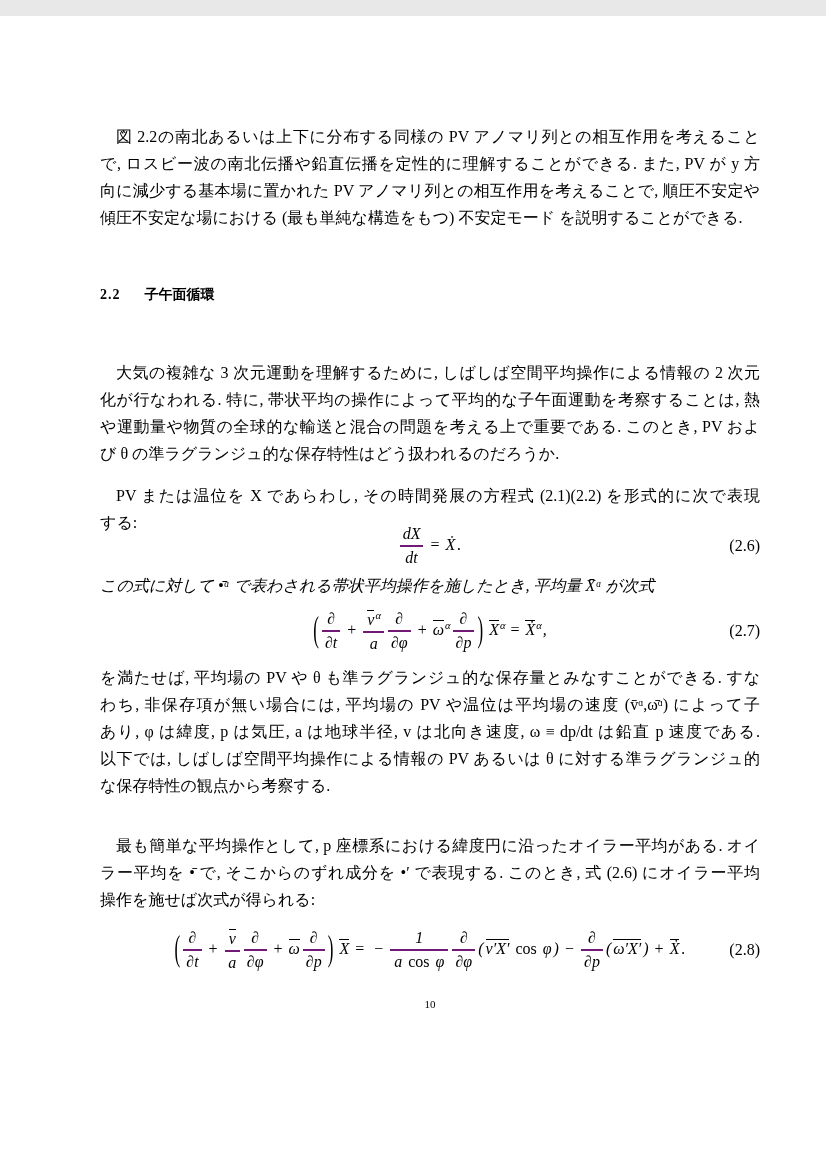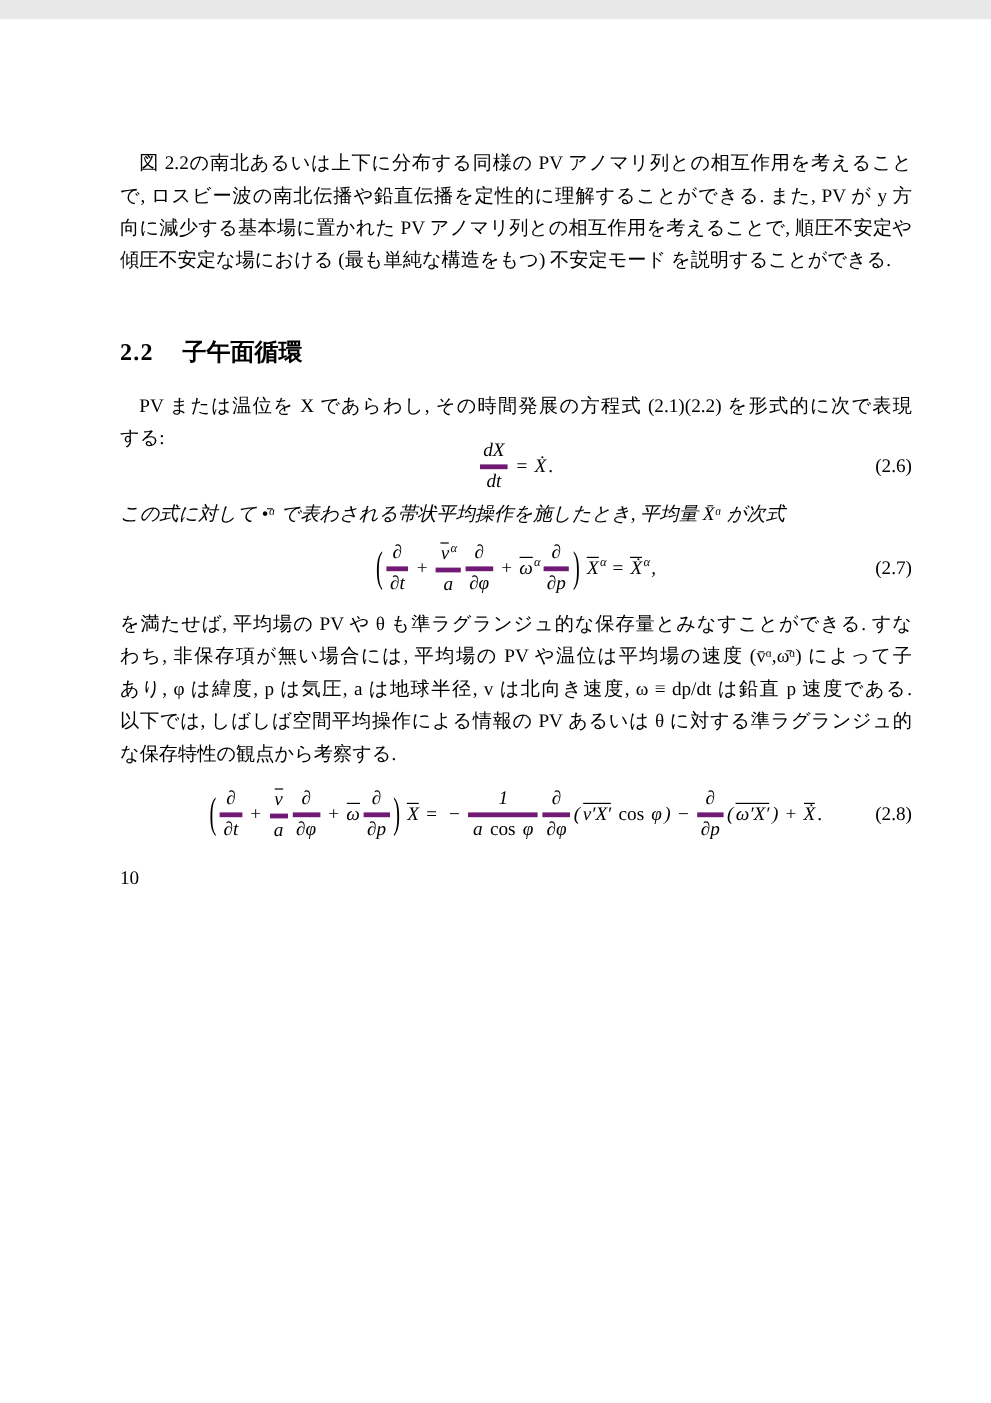--- a/index.html
+++ b/index.html
@@ -13,48 +13,48 @@
     font-size:16px;
     overflow:hidden;
   }
   .content{position:absolute;left:100px;top:0;width:660px;}
   .para{margin:0;}
   .line{line-height:27px;text-align:justify;text-align-last:justify;white-space:normal;}
   .line.last{text-align-last:auto;}
   .line.first{text-indent:16px;}
 
   
-  .sec-h{margin:0;font-weight:bold;font-size:20px;line-height:32px;height:32px;}
+  .sec-h{margin:0;font-weight:bold;font-size:14px;line-height:32px;height:32px;}
   .sec-num{font-family:"Liberation Serif","DejaVu Serif",serif;margin-right:24px;letter-spacing:1px;}
   .sec-title{font-family:"Liberation Sans","DejaVu Sans",sans-serif;}
   .subsec-h{margin:0;font-weight:bold;font-size:18px;line-height:28px;height:28px;}
   .subsec-num{margin-right:20px;letter-spacing:1px;}
   .subsec-var{font-style:italic;margin-right:4px;}
   .subsec-title{font-family:"Liberation Sans","DejaVu Sans",sans-serif;}
 
   
   .eq{position:relative;display:flex;align-items:center;justify-content:center;}
   .eq-26{height:52px;margin-top:-16px;}
   .eq-27{height:58px;margin-top:3px;}
   .eq-28{height:52px;margin-top:11px;}
   .eqno{position:absolute;right:0;top:50%;transform:translateY(-50%);font-size:16px;}
   .eqbody{display:inline-block;white-space:nowrap;}
   .mt{font-style:italic;margin:0 1px;}
   .mop{font-style:normal;margin:0 5px;}
   .mrm{font-style:normal;margin:0 1px;}
   .msp{display:inline-block;width:4px;}
   .frac{display:inline-block;vertical-align:middle;text-align:center;margin:0 2px;}
   .fnum{display:block;padding:0 3px 2px;font-style:italic;line-height:1.1;}
-  .fden{display:block;border-top:4px solid #701a75;padding:2px 3px 0;font-style:italic;line-height:1.1;}
+  .fden{display:block;border-top:2px solid #701a75;padding:2px 3px 0;font-style:italic;line-height:1.1;}
   .ovl{display:inline-block;border-top:1px solid #000;padding-top:1px;font-style:italic;line-height:1.05;margin:0 1px;}
   .msup{font-size:10.5px;vertical-align:super;font-style:italic;}
   .bigp{display:inline-block;vertical-align:middle;transform:scaleY(2.1);font-size:17px;font-style:normal;padding:0 1px;}
 
   
-  .footer{margin-top:18px;text-align:left;font-size:16px;line-height:20px;}
+  .footer{margin-top:18px;text-align:center;font-size:11px;line-height:20px;}
 
   
   .para-1{margin-top:107px;}
   .sec-h{margin-top:47px;}
   .para-2{margin-top:49px;}
   .para-3{margin-top:15px;}
   .para-4{margin-top:0;font-style:italic;}
   .para-5{margin-top:4px;}
   .subsec-h{margin-top:36px;}
   .para-6{margin-top:33px;}
@@ -67,20 +67,26 @@
 
     <div class="para para-1">
         <div class="line first">図 2.2の南北あるいは上下に分布する同様の PV アノマリ列との相互作用を考えること</div>
         <div class="line">で, ロスビー波の南北伝播や鉛直伝播を定性的に理解することができる. また, PV が y 方</div>
         <div class="line">向に減少する基本場に置かれた PV アノマリ列との相互作用を考えることで, 順圧不安定や</div>
         <div class="line last">傾圧不安定な場における (最も単純な構造をもつ) 不安定モード を説明することができる.</div>
       </div>
 
     <h2 class="sec-h"><span class="sec-num">2.2</span><span class="sec-title">子午面循環</span></h2>
 
+    <div class="para para-2">
+        <div class="line first">大気の複雑な 3 次元運動を理解するために, しばしば空間平均操作による情報の 2 次元</div>
+        <div class="line">化が行なわれる. 特に, 帯状平均の操作によって平均的な子午面運動を考察することは, 熱</div>
+        <div class="line">や運動量や物質の全球的な輸送と混合の問題を考える上で重要である. このとき, PV およ</div>
+        <div class="line last">び θ の準ラグランジュ的な保存特性はどう扱われるのだろうか.</div>
+      </div>
 
     <div class="para para-3">
         <div class="line first">PV または温位を X であらわし, その時間発展の方程式 (2.1)(2.2) を形式的に次で表現</div>
         <div class="line last">する:</div>
       </div>
 
     <div class="eq eq-26">
         <span class="eqbody"><span class="frac"><span class="fnum">dX</span><span class="fden">dt</span></span><span class="mop">=</span><span class="mt">Ẋ</span><span class="mt">.</span></span>
       <span class="eqno">(2.6)</span>
     </div>
@@ -96,20 +102,25 @@
 
     <div class="para para-5">
         <div class="line">を満たせば, 平均場の PV や θ も準ラグランジュ的な保存量とみなすことができる. すな</div>
         <div class="line">わち, 非保存項が無い場合には, 平均場の PV や温位は平均場の速度 (v̄ᵅ,ω̄ᵅ) によって子</div>
         <div class="line">あり, φ は緯度, p は気圧, a は地球半径, v は北向き速度, ω ≡ dp/dt は鉛直 p 速度である.</div>
         <div class="line">以下では, しばしば空間平均操作による情報の PV あるいは θ に対する準ラグランジュ的</div>
         <div class="line last">な保存特性の観点から考察する.</div>
       </div>
 
 
+    <div class="para para-6">
+        <div class="line first">最も簡単な平均操作として, p 座標系における緯度円に沿ったオイラー平均がある. オイ</div>
+        <div class="line">ラー平均を •̄ で, そこからのずれ成分を •′ で表現する. このとき, 式 (2.6) にオイラー平均</div>
+        <div class="line last">操作を施せば次式が得られる:</div>
+      </div>
 
     <div class="eq eq-28">
         <span class="eqbody"><span class="bigp">(</span><span class="frac"><span class="fnum">∂</span><span class="fden">∂t</span></span><span class="mop">+</span><span class="frac"><span class="fnum"><span class="ovl">v</span></span><span class="fden">a</span></span><span class="frac"><span class="fnum">∂</span><span class="fden">∂φ</span></span><span class="mop">+</span><span class="ovl">ω</span><span class="frac"><span class="fnum">∂</span><span class="fden">∂p</span></span><span class="bigp">)</span><span class="msp"></span><span class="ovl">X</span><span class="mop">=</span><span class="mop">−</span><span class="frac"><span class="fnum">1</span><span class="fden"><span class="mt">a</span><span class="msp"></span><span class="mrm">cos</span><span class="msp"></span><span class="mt">φ</span></span></span><span class="frac"><span class="fnum">∂</span><span class="fden">∂φ</span></span><span class="mt">(</span><span class="ovl">v′X′</span><span class="msp"></span><span class="mrm">cos</span><span class="msp"></span><span class="mt">φ</span><span class="mt">)</span><span class="mop">−</span><span class="frac"><span class="fnum">∂</span><span class="fden">∂p</span></span><span class="mt">(</span><span class="ovl">ω′X′</span><span class="mt">)</span><span class="mop">+</span><span class="ovl">Ẋ</span><span class="mt">.</span></span>
       <span class="eqno">(2.8)</span>
     </div>
 
     <div class="footer">10</div>
 
   </div>
 </div>

